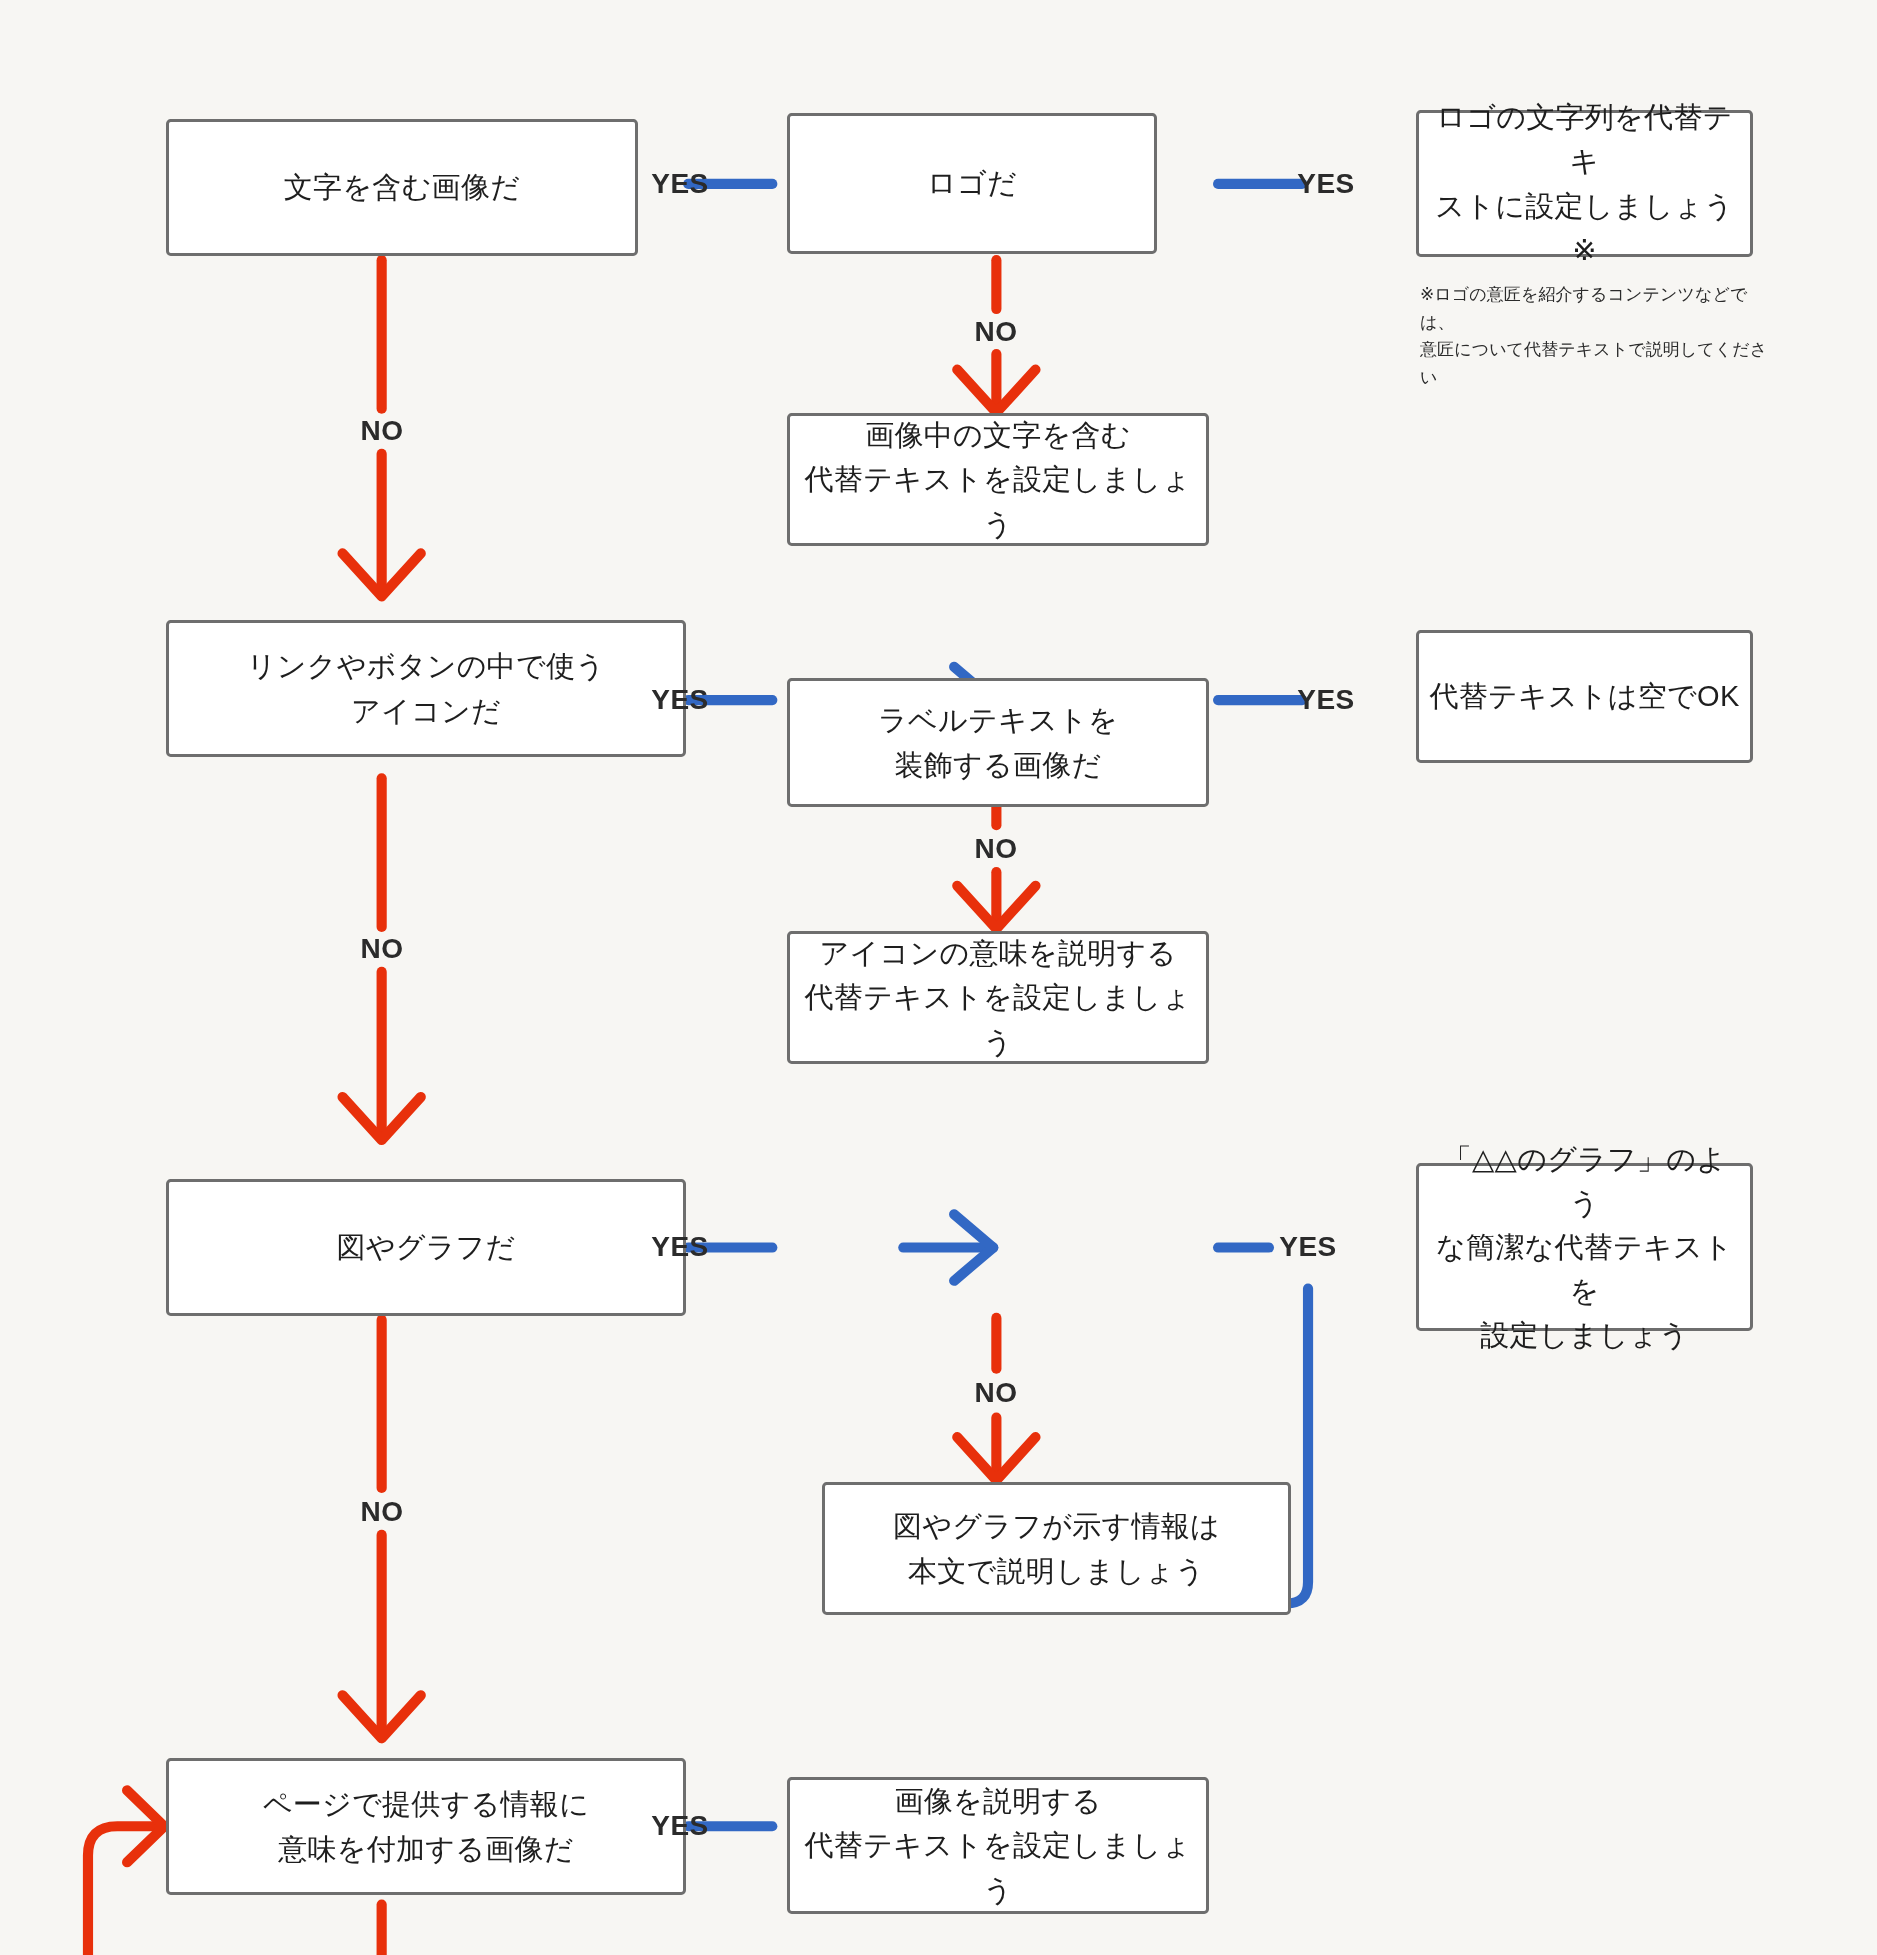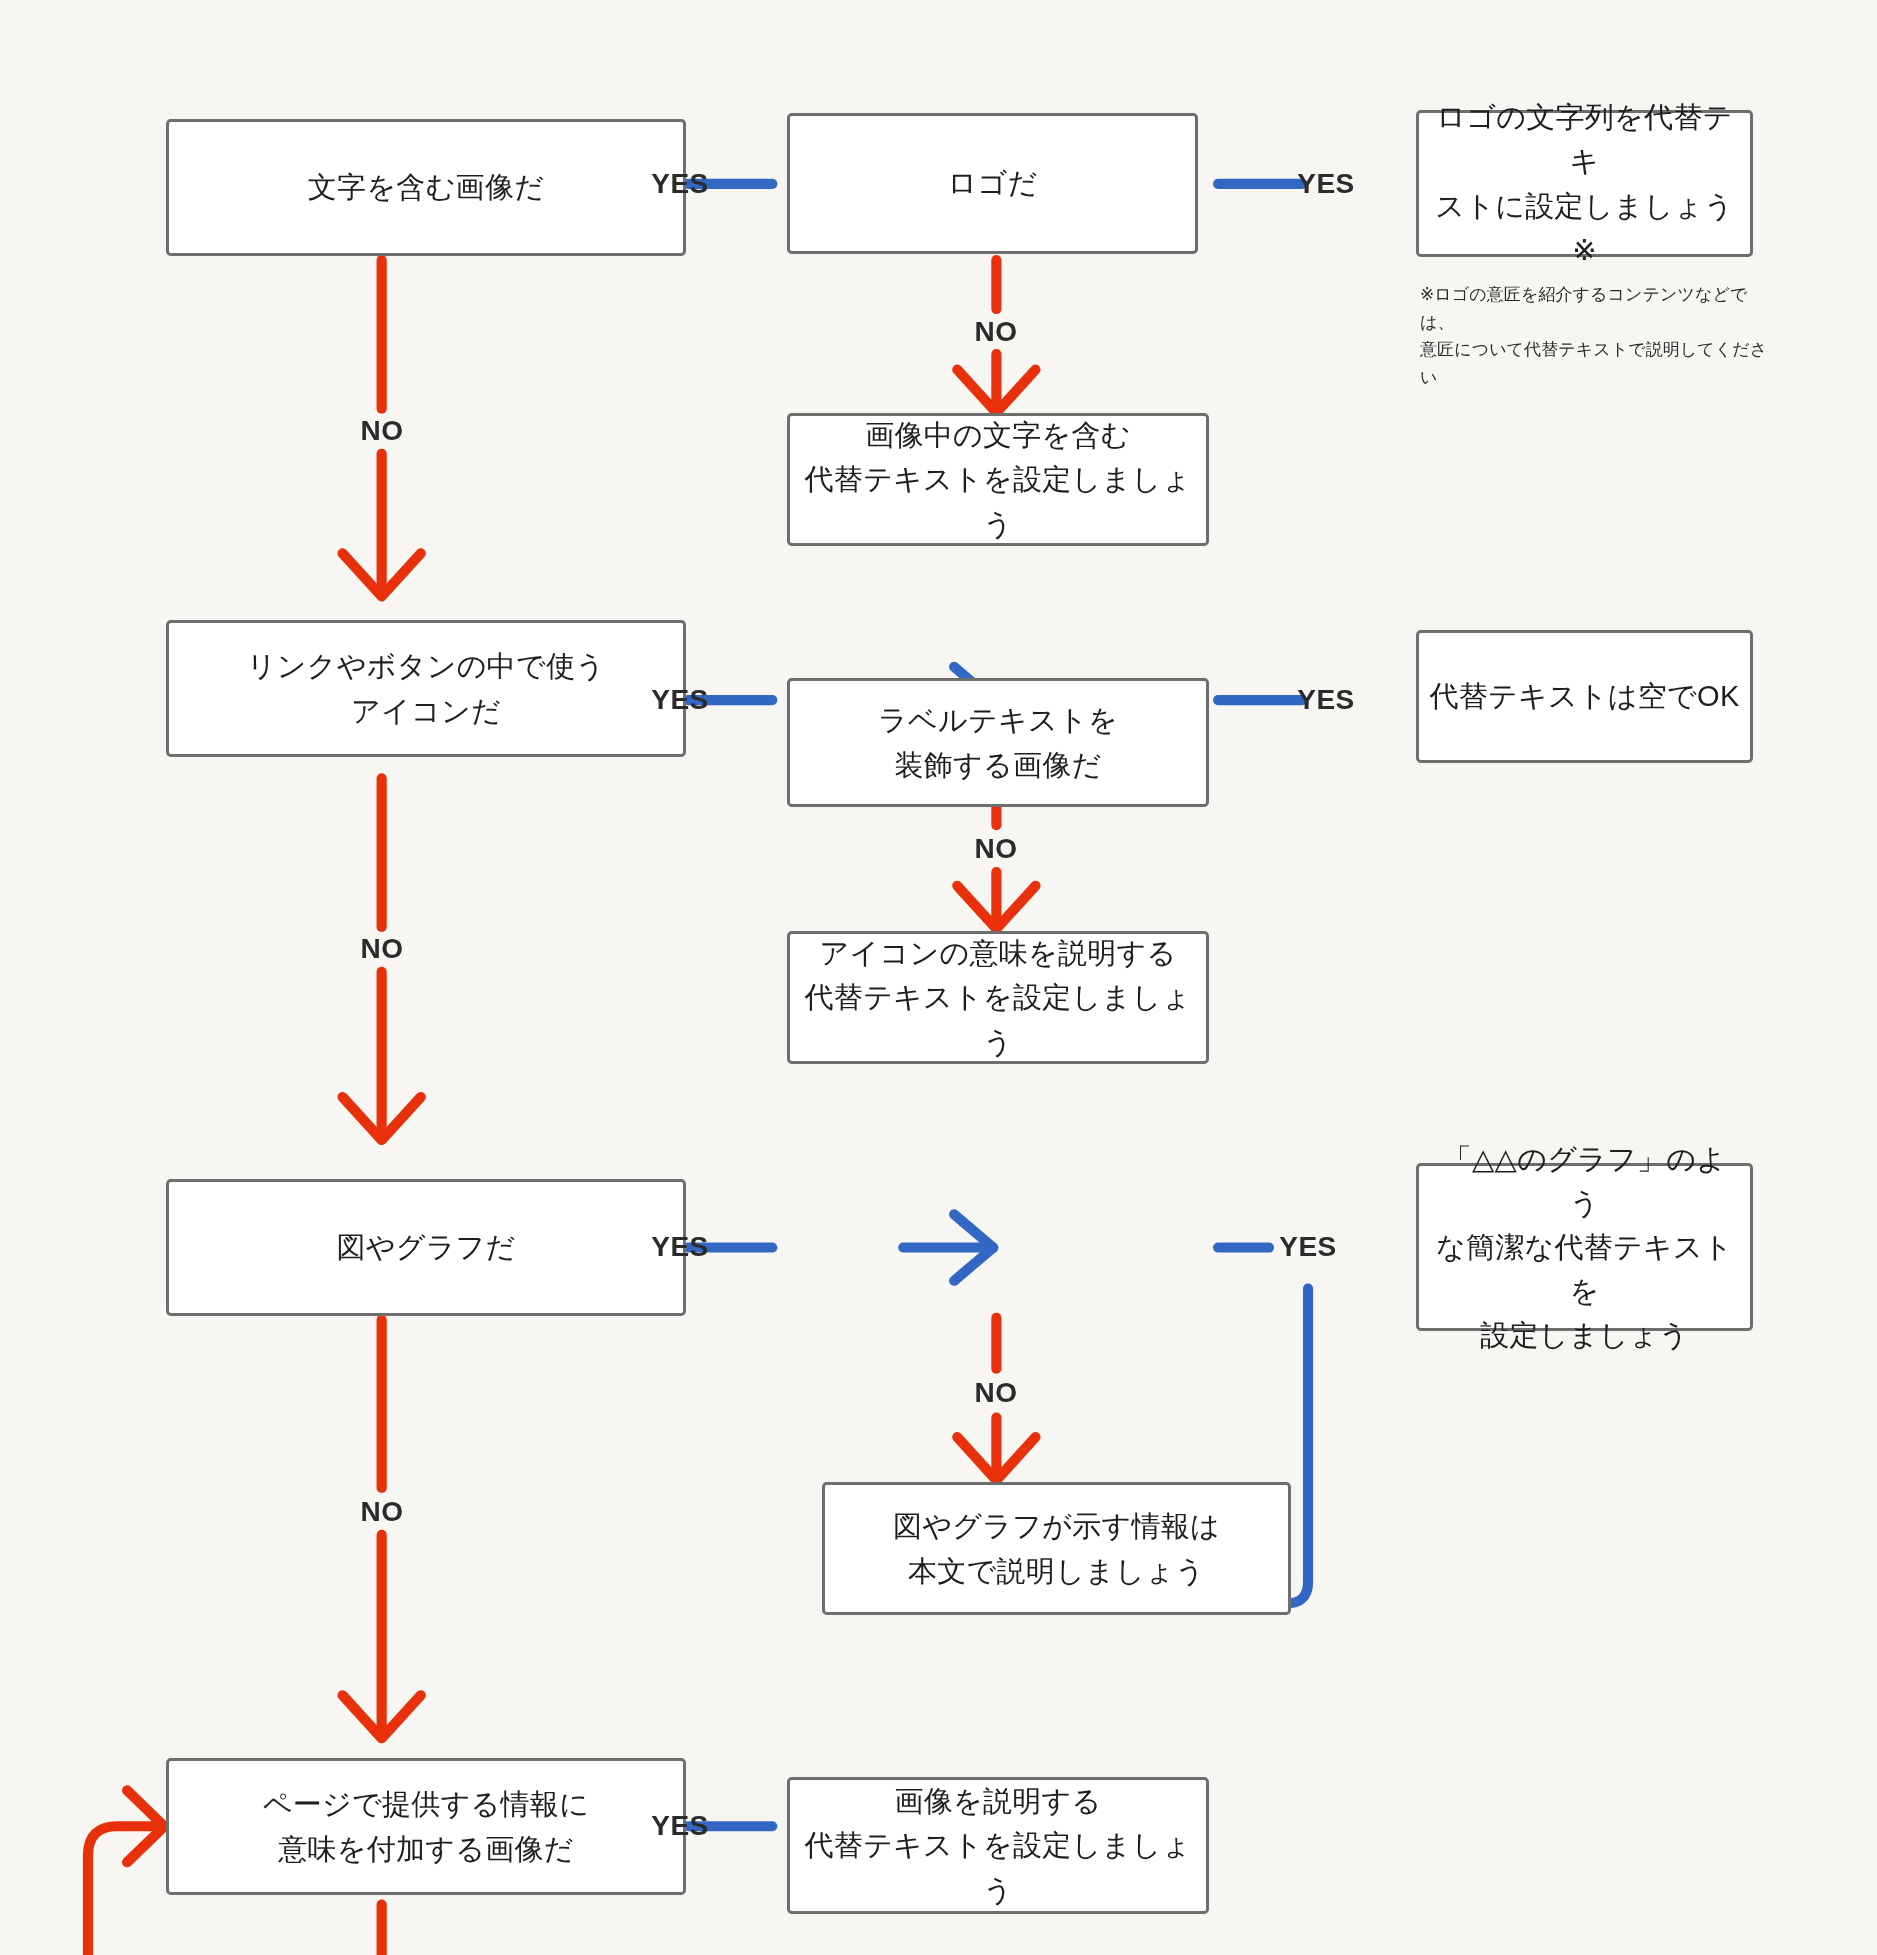--- a/index.html
+++ b/index.html
@@ -148,23 +148,23 @@
 
       <g stroke="#E8300B">
         <path d="M976 5800 L976 5950"></path>
         <path d="M976 6065 L976 6175 Q976 6250 901 6250 L300 6250 Q225 6250 225 6175 L225 4745 Q225 4670 300 4670 L402 4670"></path>
         <path d="M325 4578 L420 4670 L325 4762"></path>
       </g>
 
     </g>
   </svg>
 
-  <div class="node" style="left:166px;top:119px;width:520px;height:137px;">文字を含む画像だ</div>
-
-  <div class="node" style="left:787px;top:113px;width:411px;height:141px;">ロゴだ</div>
+  <div class="node" style="left:166px;top:119px;width:472px;height:137px;">文字を含む画像だ</div>
+
+  <div class="node" style="left:787px;top:113px;width:370px;height:141px;">ロゴだ</div>
 
   <div class="node" style="left:1416px;top:110px;width:337px;height:147px;text-align:center;">ロゴの文字列を代替テキ
 ストに設定しましょう※</div>
 
   <div class="footnote" style="left:1420px;top:281px;width:352px;">※ロゴの意匠を紹介するコンテンツなどでは、
 意匠について代替テキストで説明してください</div>
 
   <div class="node" style="left:787px;top:413px;width:422px;height:133px;">画像中の文字を含む
 代替テキストを設定しましょう</div>
 

